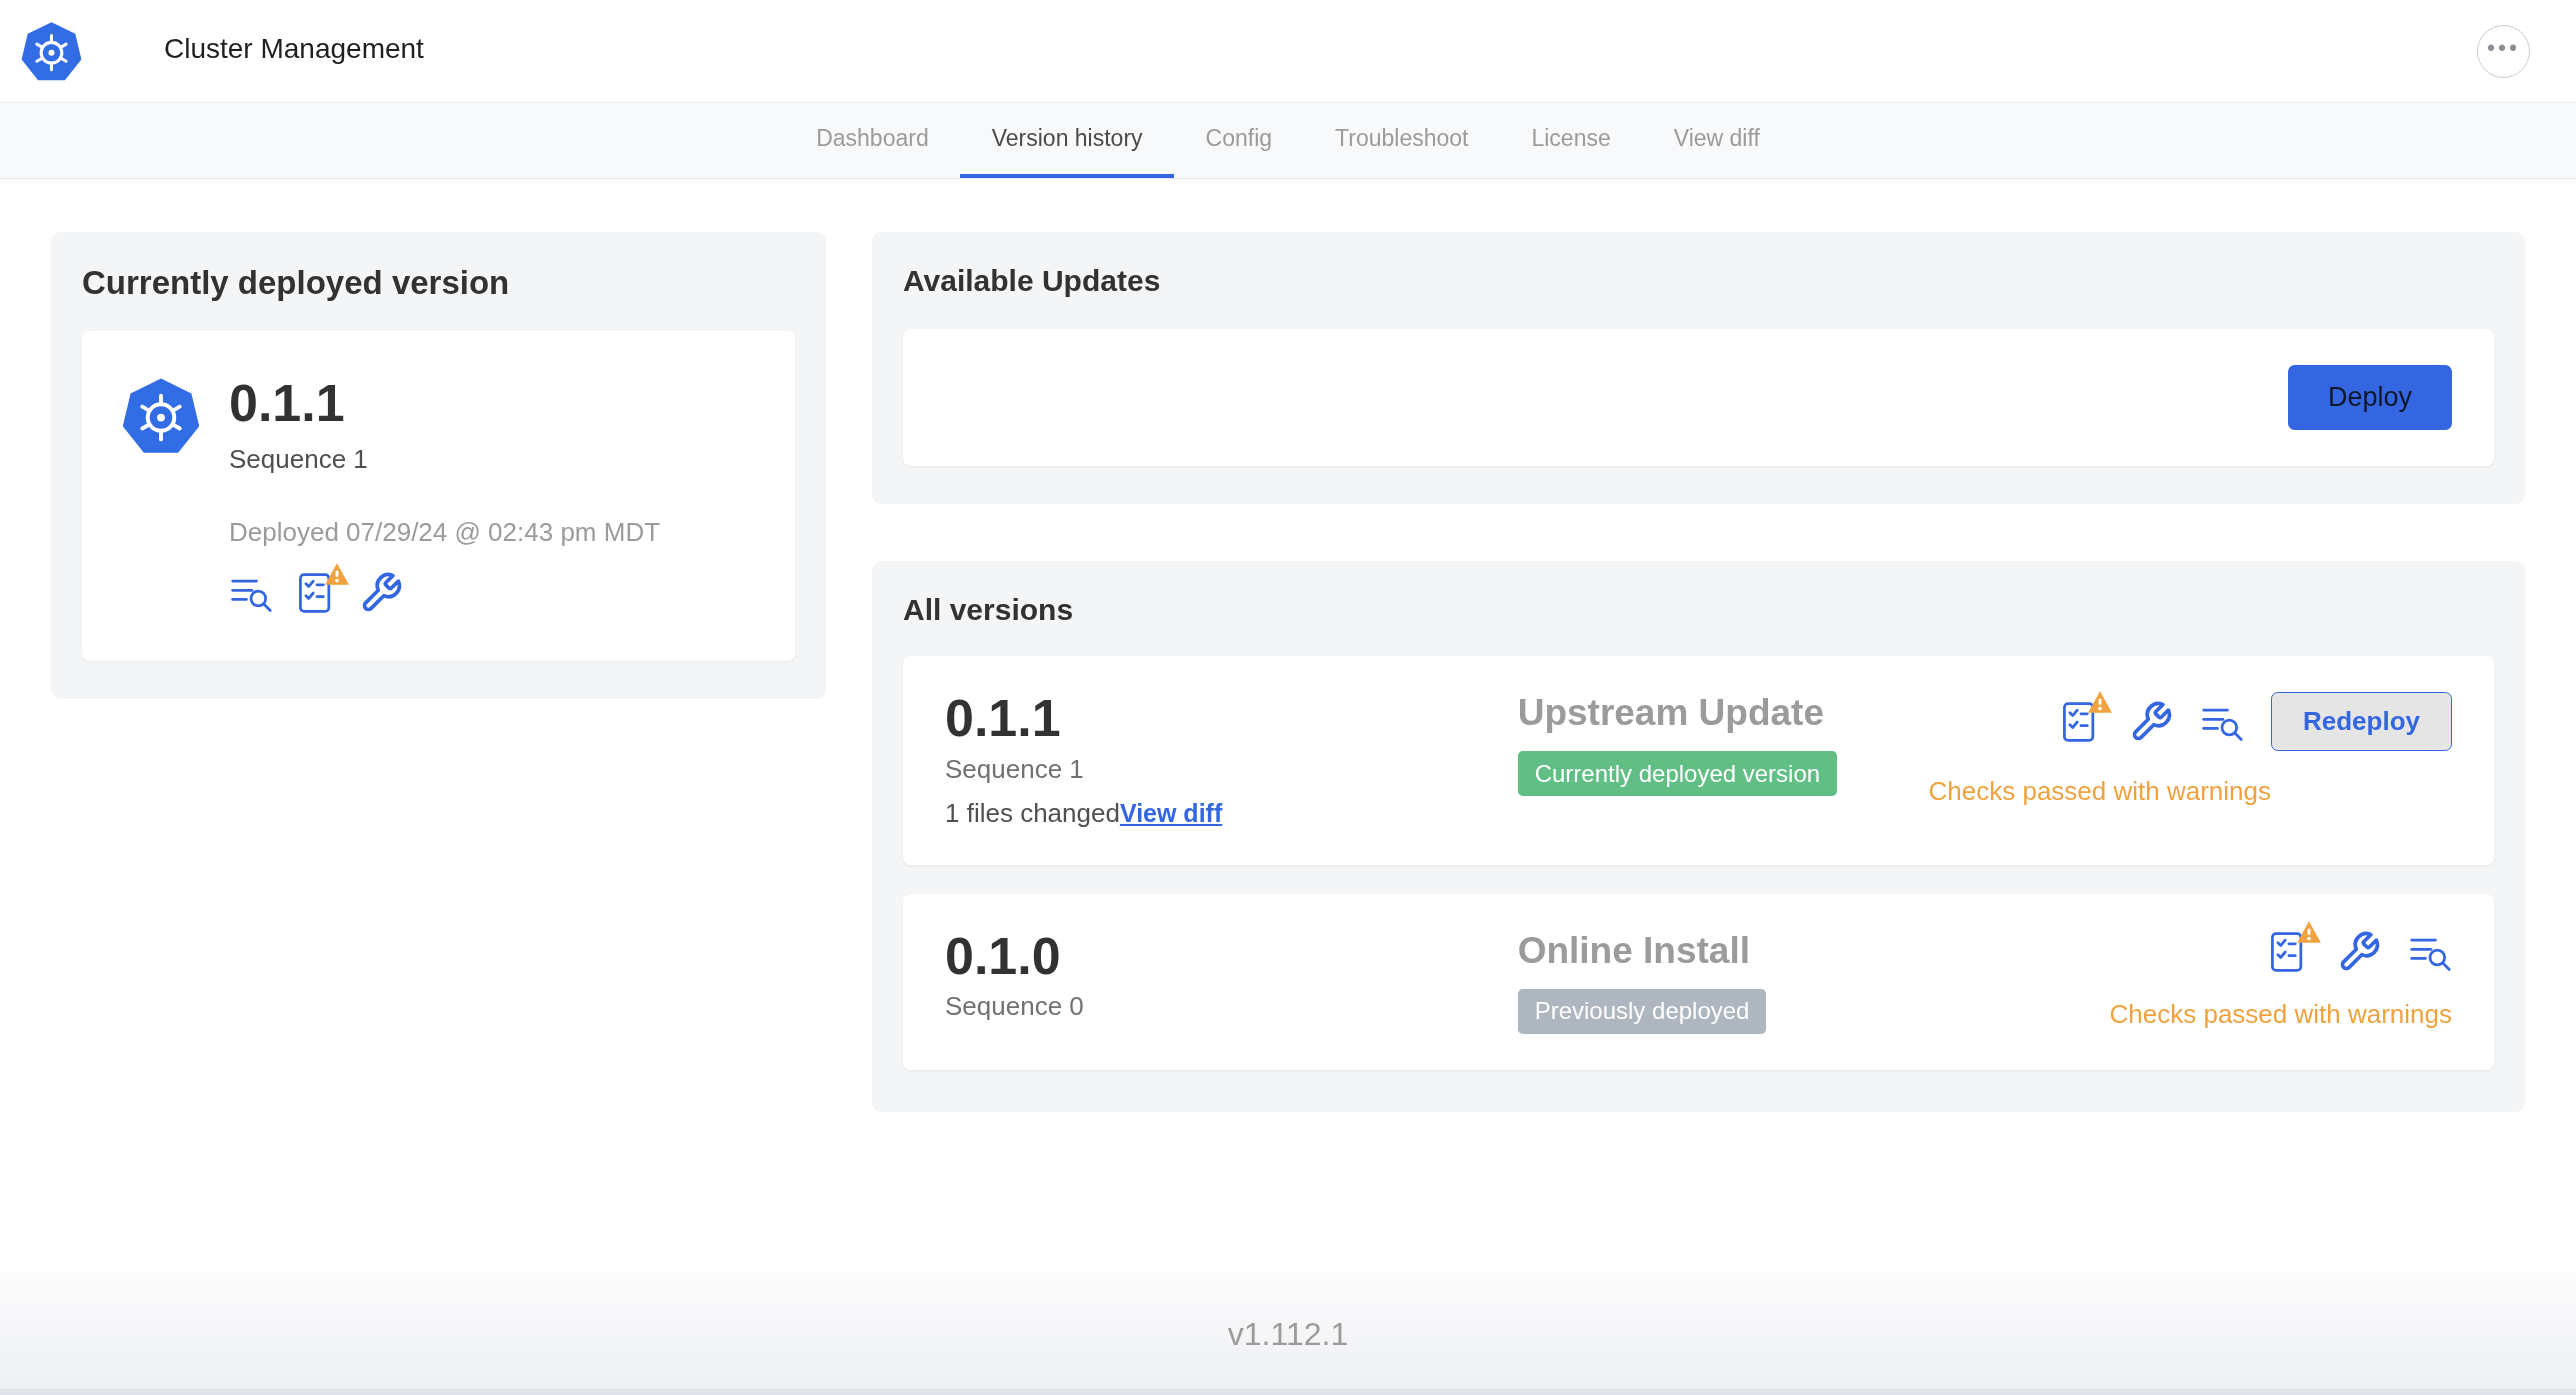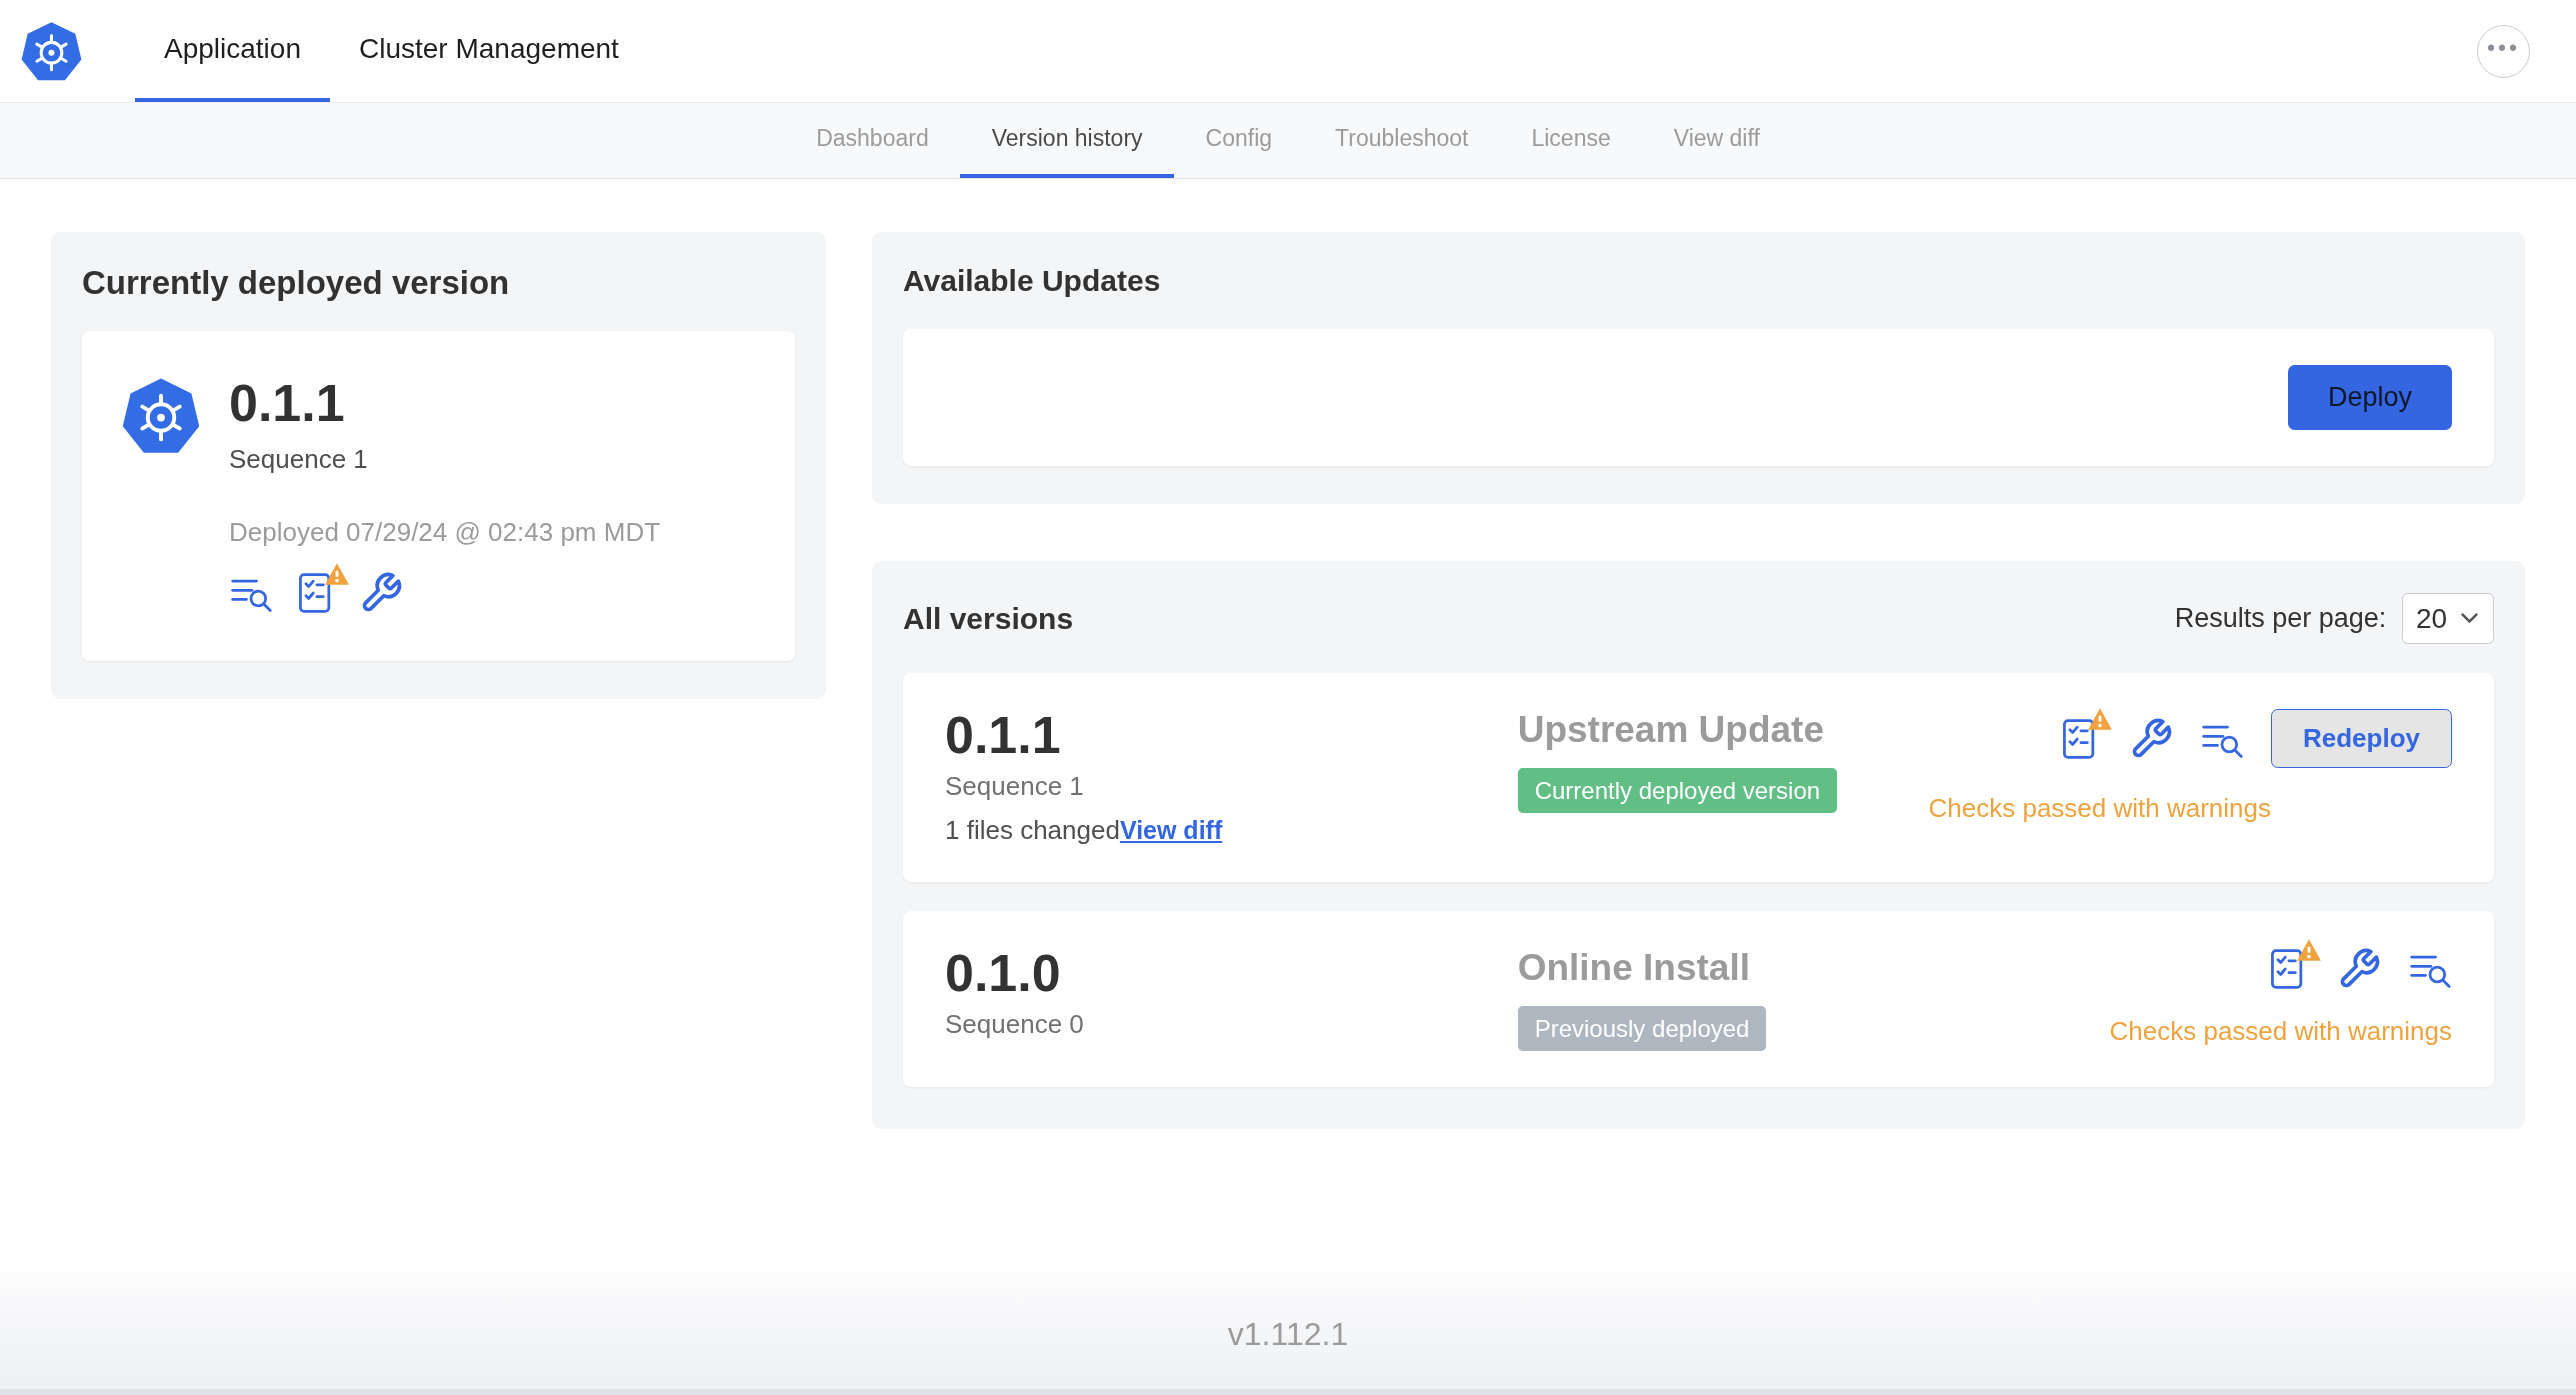--- a/index.html
+++ b/index.html
@@ -89,23 +89,20 @@
         <line x1="50" y1="52" x2="74" y2="66"></line>
           <line x1="50" y1="52" x2="50" y2="80"></line>
         <line x1="50" y1="52" x2="26" y2="66"></line>
           <line x1="50" y1="52" x2="26" y2="38"></line>
       </g>
       <circle cx="50" cy="52" r="17" fill="var(--k8s-blue)" stroke="#fff" stroke-width="5"></circle>
       <circle cx="50" cy="52" r="5" fill="#fff"></circle>
     </svg>
   </span>
   <nav class="toptabs">
-    <div class="toptab active">
-      <span>Application</span>
-    </div>
     <div class="toptab">
       <span>Cluster Management</span>
     </div>
   </nav>
   <button class="more">
     <span class="dots">•••</span>
   </button>
 </header>
 
 <nav class="subnav">
@@ -192,29 +189,20 @@
     <section class="panel">
       <h2>Available Updates</h2>
       <div class="card au-card">
         <button class="btn-solid">Deploy</button>
       </div>
     </section>
 
     <section class="panel av-panel">
       <div class="av-head">
         <h2>All versions</h2>
-        <div class="rpp">
-          <span>Results per page:</span>
-          <div class="select">
-            <span>20</span>
-            <svg width="21" height="14.3" viewBox="0 0 22 15">
-              <polyline points="3,3 11,11 19,3" fill="none" stroke="#555" stroke-width="2.6"></polyline>
-            </svg>
-          </div>
-        </div>
       </div>
 
       <div class="card vrow">
         <div class="vrow-left">
           <div class="ver-big">0.1.1</div>
           <div class="vrow-seq">Sequence 1</div>
           <div class="vrow-files">
             <span>1 files changed</span>
             <span class="link">View diff</span>
           </div>

